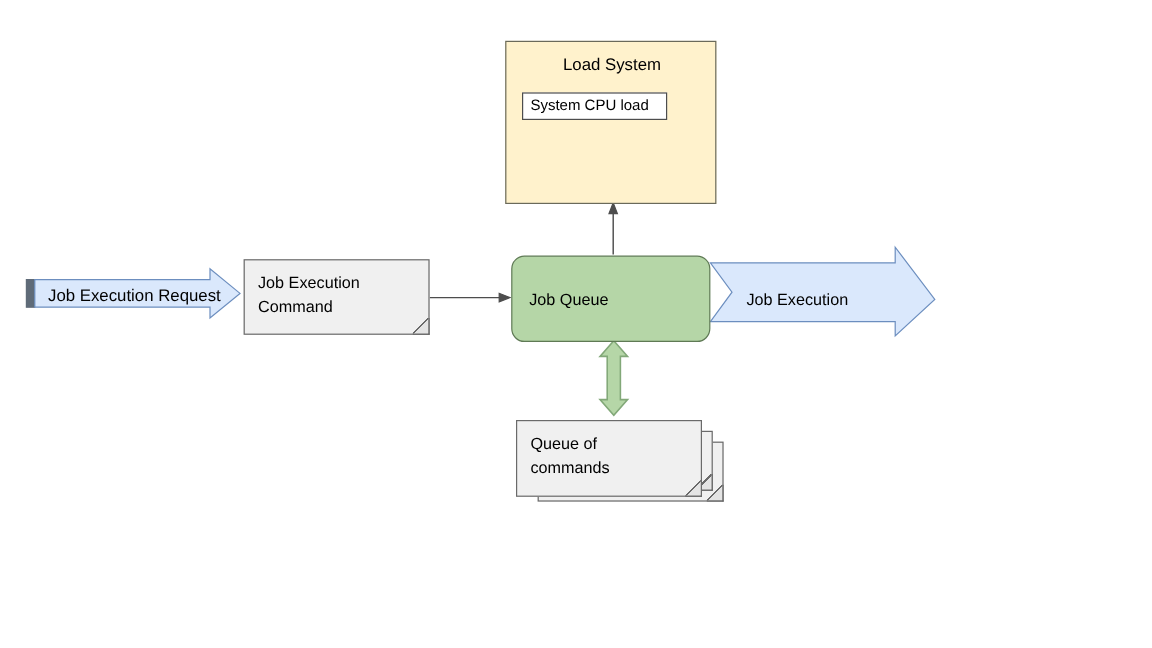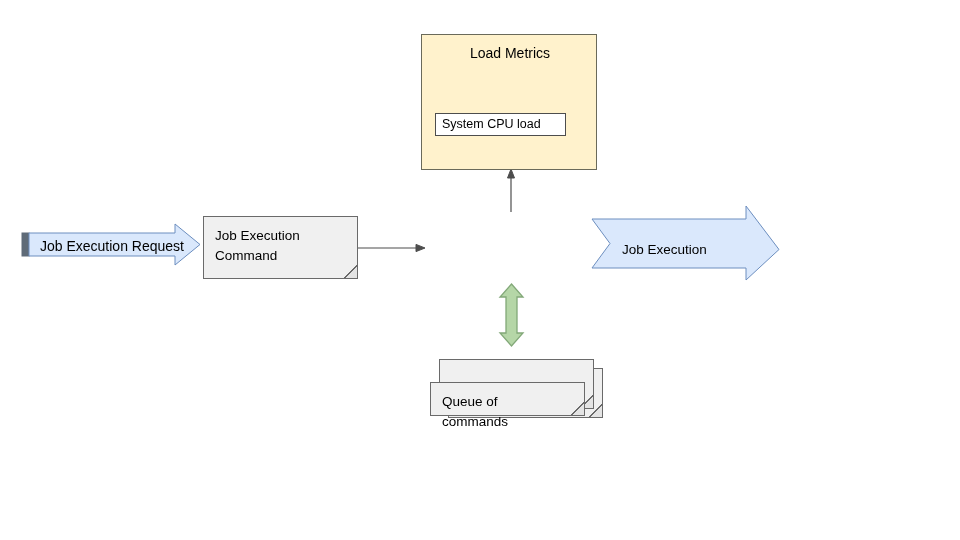--- a/index.html
+++ b/index.html
@@ -41,31 +41,30 @@
     top: 10px;
     width: 176px;
     text-align: center;
     font-size: 14px;
     line-height: 17px;
     color: #000;
   }
   .metric-item {
     position: absolute;
     left: 13px;
-    width: 131px;
+    width: 121px;
     height: 23px;
     background: #ffffff;
     border: 1px solid #4d4d4d;
     box-sizing: border-box;
     font-size: 12.5px;
     line-height: 21px;
     padding-left: 6px;
     white-space: nowrap;
     overflow: hidden;
-    margin-top: 36px;
   }
   .metric-1 { top: 42px; }
   .metric-2 { top: 72px; }
   .metric-3 { top: 102px; }
 
   
   .job-queue {
     left: 426px;
     top: 213px;
     width: 166px;
@@ -128,23 +127,22 @@
     left: 439px;
     top: 359px;
     width: 155px;
     height: 50px;
     z-index: 2;
   }
   .queue-doc-front {
     left: 430px;
     top: 350px;
     width: 155px;
-    height: 34px;
+    height: 64px;
     z-index: 3;
-    margin-top: 32px;
   }
 
   
   #arrows {
     position: absolute;
     left: 0; top: 0;
     width: 960px;
     height: 540px;
     overflow: visible;
     pointer-events: none;
@@ -197,30 +195,33 @@
     </g>
 
     <g>
       <path d="M 592 219
                L 746 219 L 746 206 L 779 249.5 L 746 280 L 746 268 L 592 268
                L 610 243.5 Z" fill="#dae8fc" stroke="#6c8ebf" stroke-width="1" stroke-linejoin="miter"></path>
     </g>
   </svg>
 
   <div class="node metrics-box">
-    <div class="metrics-title">Load Metrics</div>
+    <div class="metrics-title">Load System</div>
     <div class="metric-item metric-1">System CPU load</div>
   </div>
 
   <div class="node doc jec-box">
     <div class="doc-label">Job Execution
 Command</div>
     <div class="fold"></div>
   </div>
 
+  <div class="node job-queue">
+    <div class="job-queue-label">Job Queue</div>
+  </div>
 
   <div class="node doc queue-doc-back2">
     <div class="fold"></div>
   </div>
   <div class="node doc queue-doc-back1">
     <div class="fold"></div>
   </div>
   <div class="node doc queue-doc-front">
     <div class="doc-label">Queue of
 commands</div>

